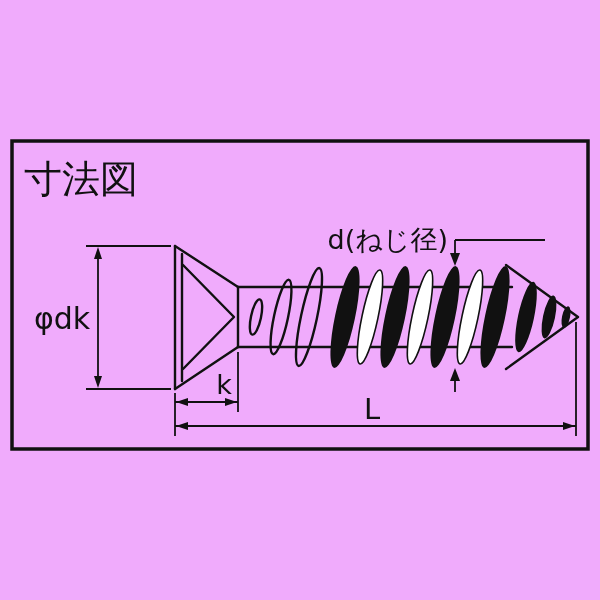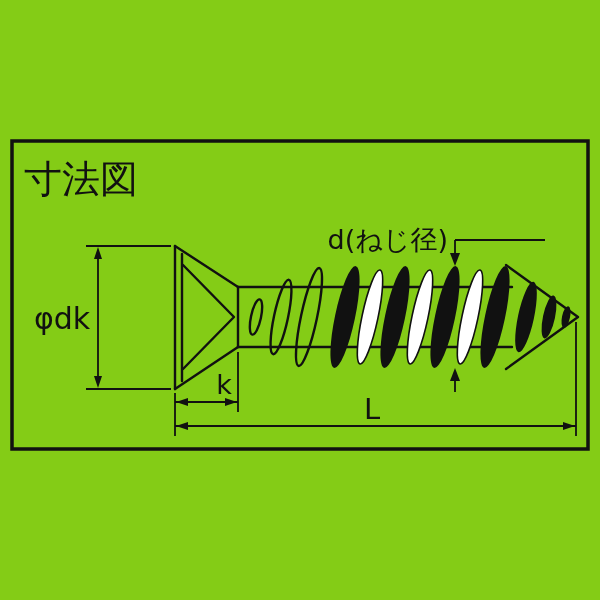--- a/index.html
+++ b/index.html
@@ -7,21 +7,21 @@
     padding: 0;
     width: 600px;
     height: 600px;
     background: #ffffff;
     font-family: "DejaVu Sans", "Liberation Sans", sans-serif;
   }
   .stage {
     position: relative;
     width: 600px;
     height: 600px;
-    background: #84cc16;
+    background: #f0abfc;
   }
   svg { display: block; }
   .frame {
     fill: none;
     stroke: #111111;
     stroke-width: 3.5;
   }
   .title {
     font-size: 38px;
     fill: #111111;

